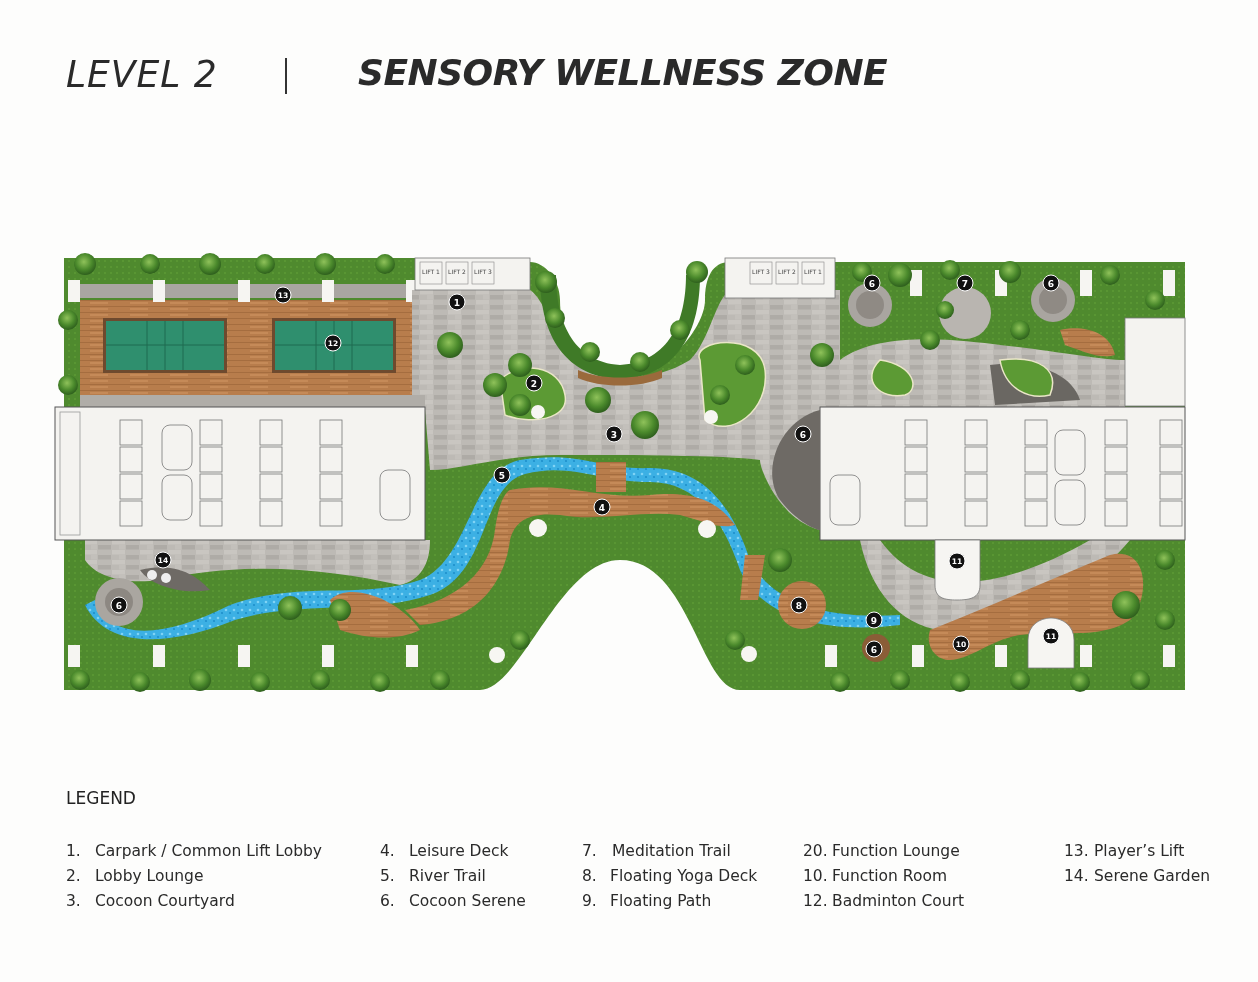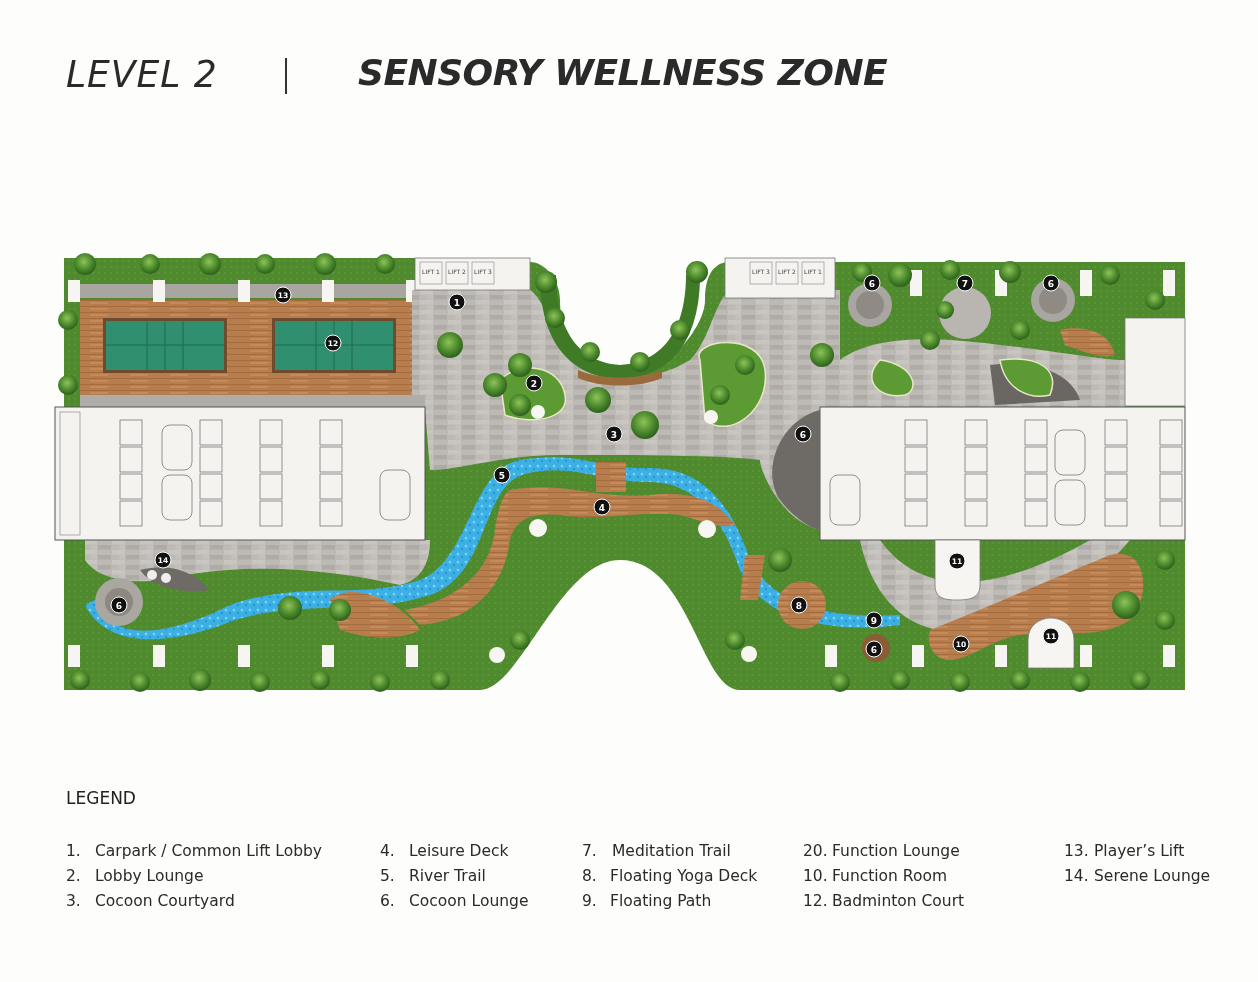--- a/index.html
+++ b/index.html
@@ -408,21 +408,21 @@
   <div class="legend-item">
       <span class="legend-num" style="width:29px">4.</span>
       <span>Leisure Deck</span>
     </div>
   <div class="legend-item">
       <span class="legend-num" style="width:29px">5.</span>
       <span>River Trail</span>
     </div>
   <div class="legend-item">
       <span class="legend-num" style="width:29px">6.</span>
-      <span>Cocoon Lounge</span>
+      <span>Cocoon Serene</span>
     </div>
 </div>
 <div class="legend-col" style="left:582px;">
   <div class="legend-item">
       <span class="legend-num" style="width:30px">7.</span>
       <span>Meditation Trail</span>
     </div>
   <div class="legend-item">
       <span class="legend-num" style="width:28px">8.</span>
       <span>Floating Yoga Deck</span>
@@ -446,15 +446,15 @@
       <span>Badminton Court</span>
     </div>
 </div>
 <div class="legend-col" style="left:1064px;">
   <div class="legend-item">
       <span class="legend-num" style="width:30px">13.</span>
       <span>Player’s Lift</span>
     </div>
   <div class="legend-item">
       <span class="legend-num" style="width:30px">14.</span>
-      <span>Serene Lounge</span>
+      <span>Serene Garden</span>
     </div>
 </div>
 
 </body></html>

